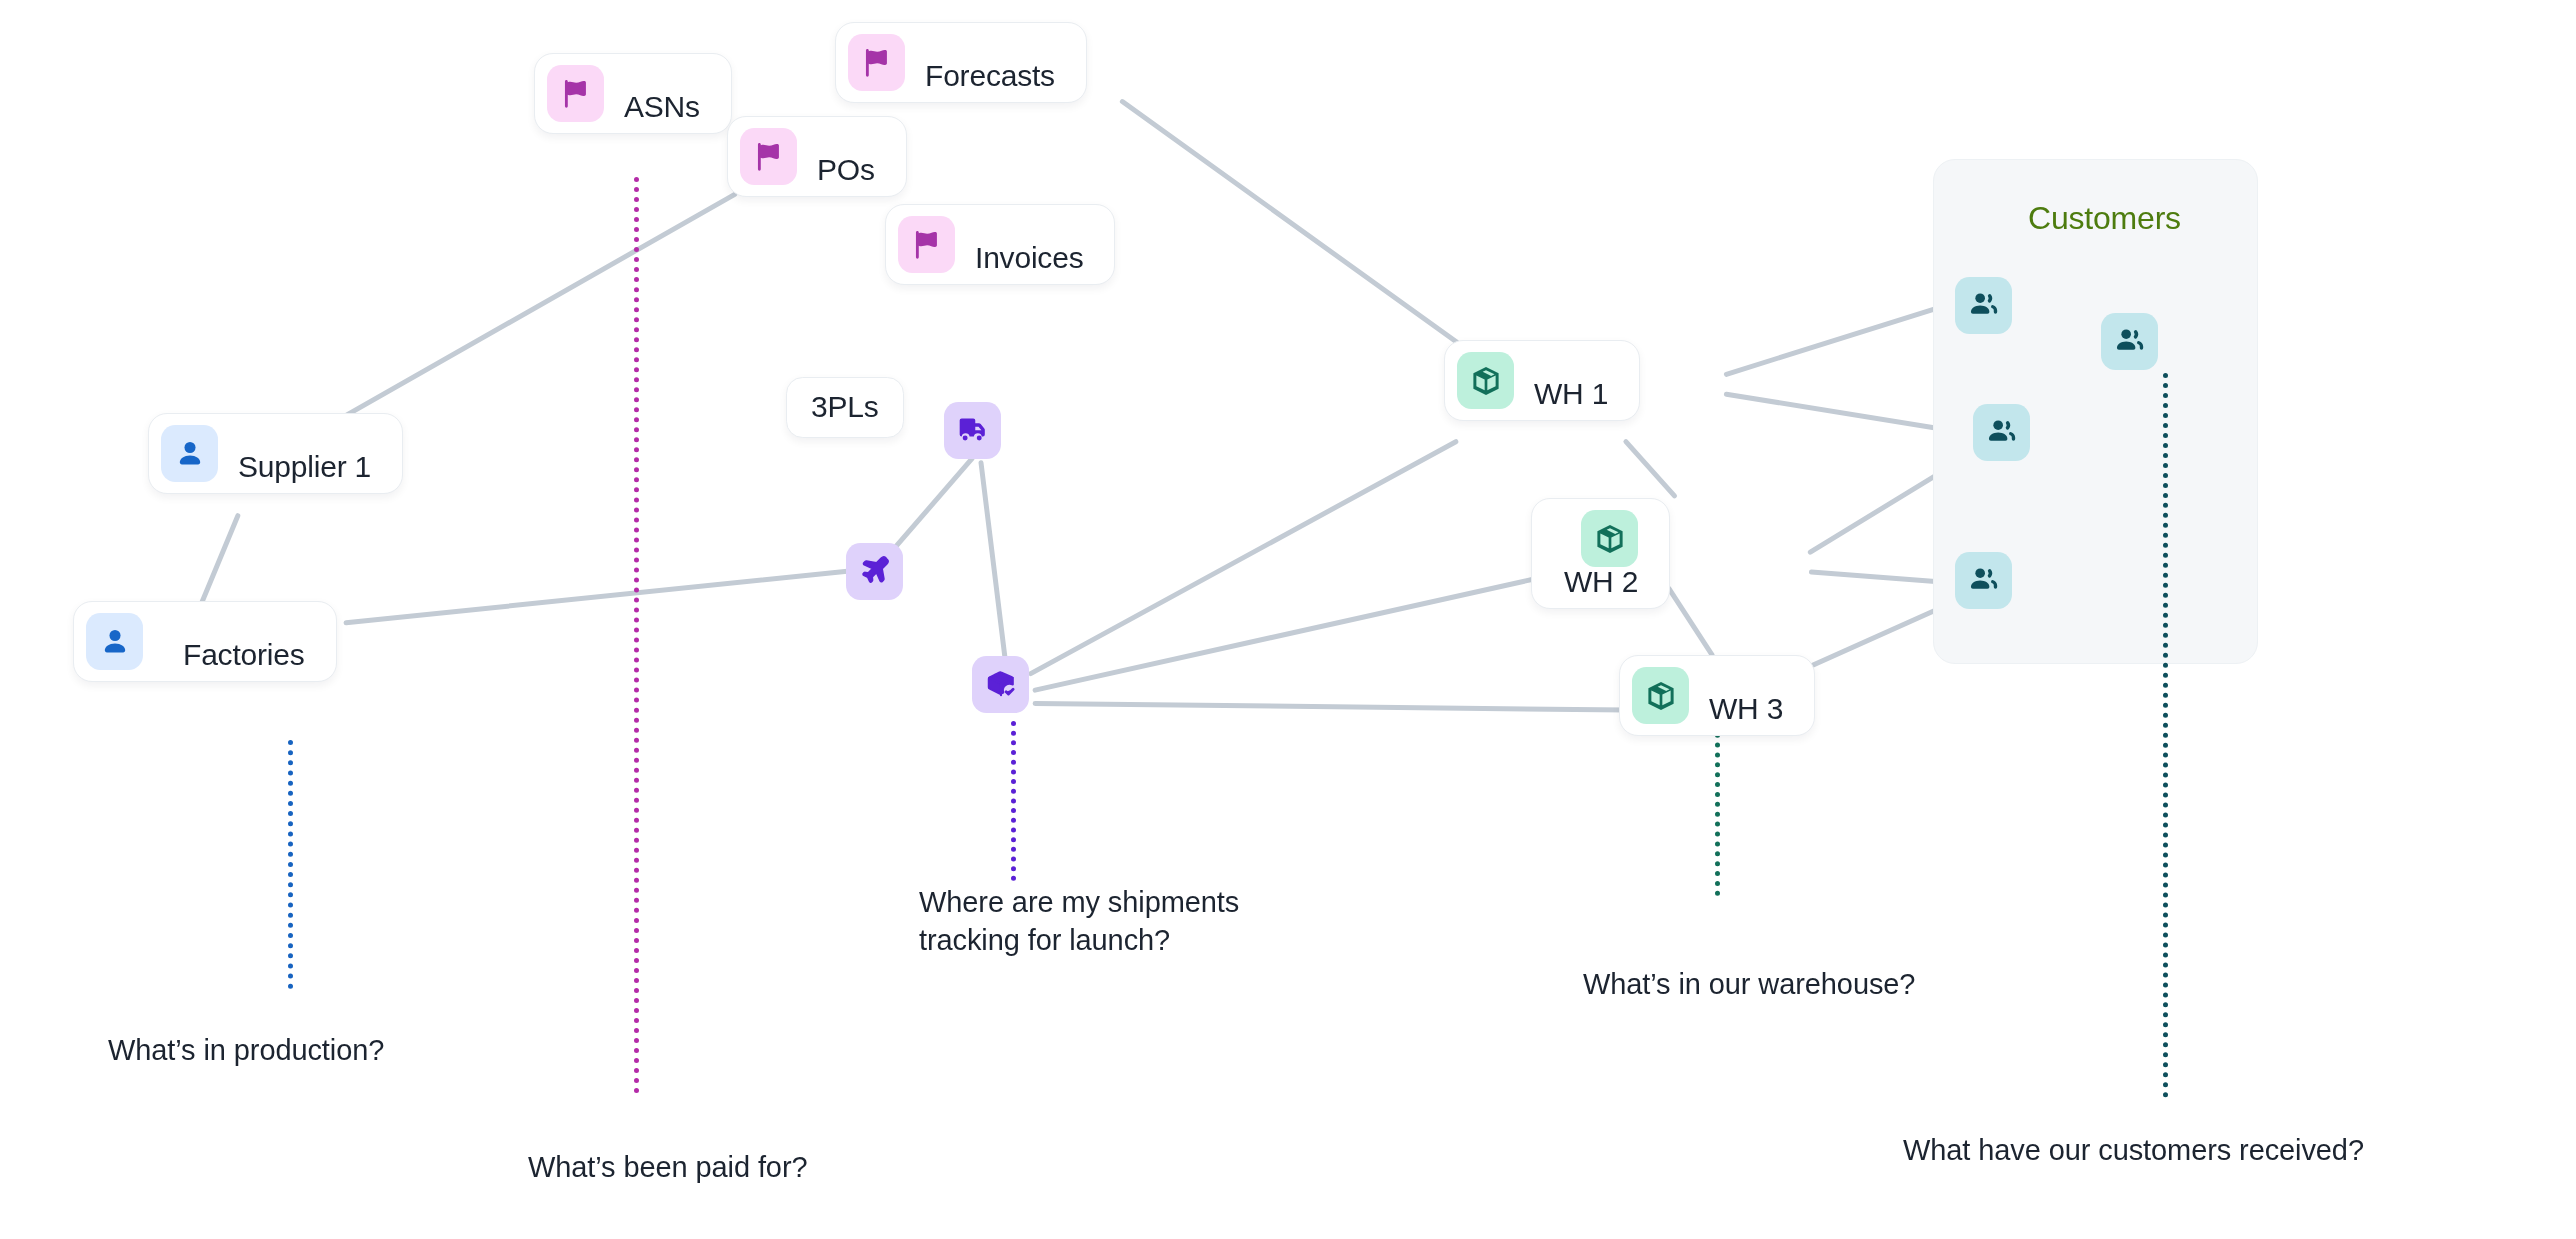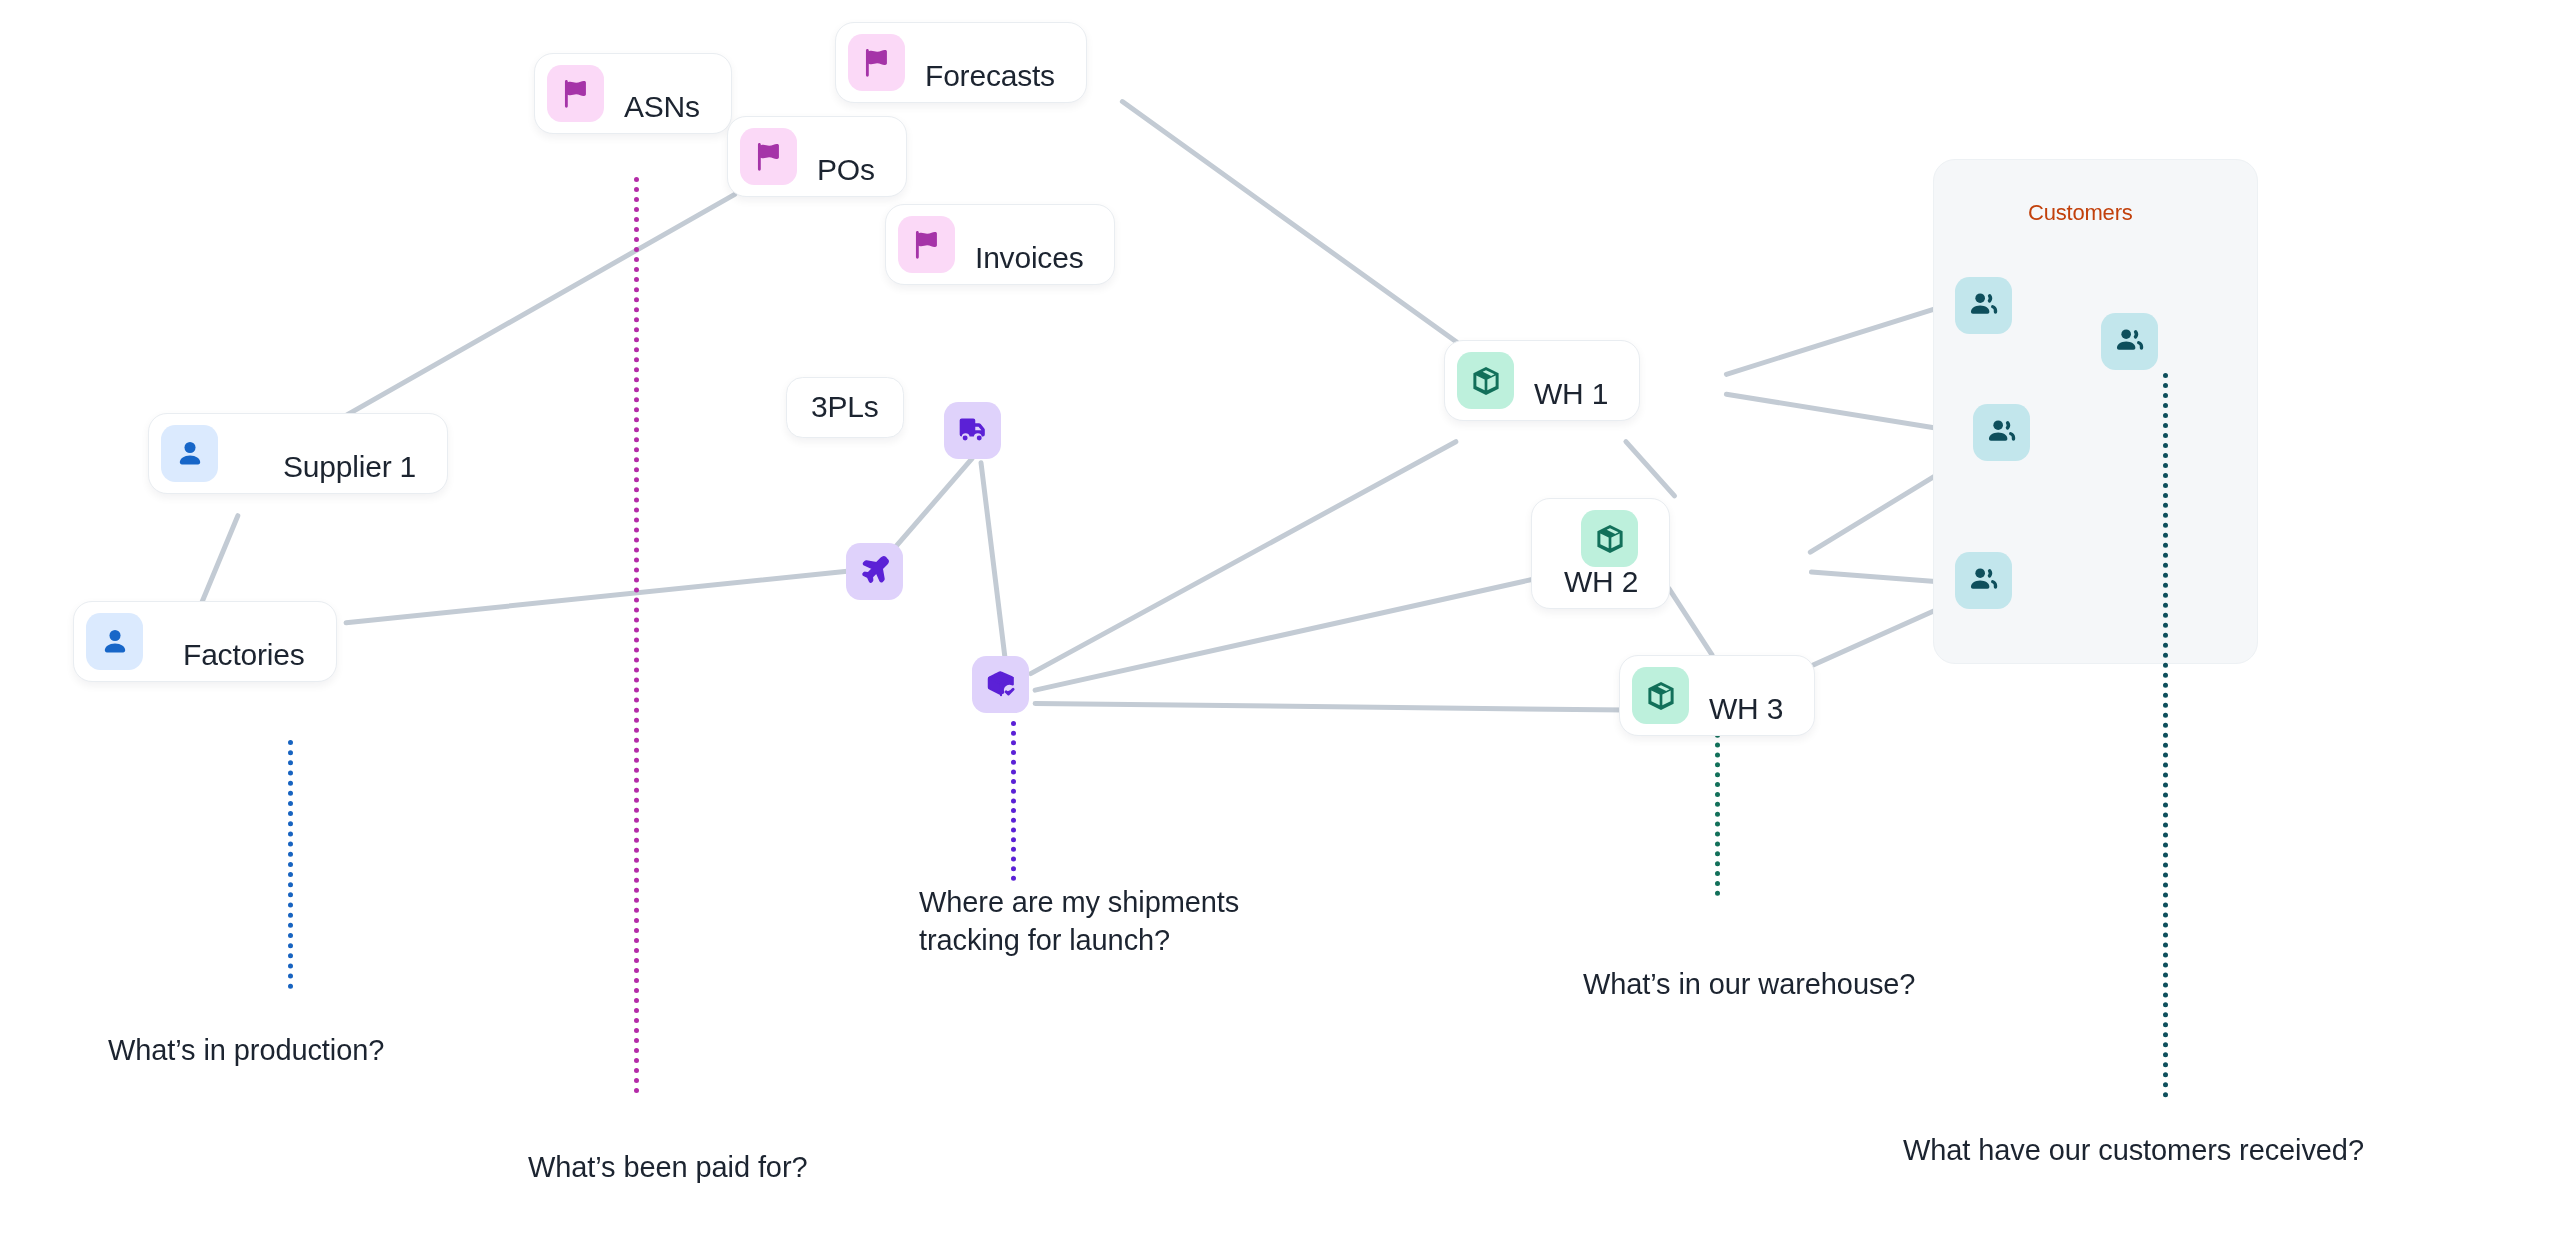--- a/index.html
+++ b/index.html
@@ -73,22 +73,22 @@
   
   .group-panel {
     position: absolute;
     background: #f5f7f9;
     border: 1.7px solid #edf1f4;
     border-radius: 22px;
     z-index: 2;
   }
   .group-title {
     position: absolute;
-    font-size: 22px;
-    color: #c2410c;
+    font-size: 32px;
+    color: #4d7c0f;
     letter-spacing: -0.2px;
     white-space: nowrap;
     z-index: 7;
   }
 
   
   .guide {
     position: absolute;
     width: 0;
     border-left: 5px dotted #1763c0;
@@ -160,21 +160,21 @@
         <span class="label">POs</span>
       </div>
       <div class="node" style="left: 885px; top: 204px;">
         <span class="badge doc">
           <svg width="34" height="34" viewBox="0 0 24 24" fill="#a534a8">
             <path d="M5.2 2.2c.55 0 1 .45 1 1v.55c2.2-1.0 4.1.35 5.9.35 1.1 0 2.1-.35 3.1-.75 1.0-.4 2.0-.8 3.0-.45.5.17.8.63.8 1.15v8.1c0 .5-.3.95-.78 1.12-1.1.4-2.15.0-3.2-.4-.95-.38-1.9-.7-2.92-.7-1.8 0-3.7 1.35-5.9.35v8.1a1 1 0 1 1-2 0V3.2c0-.55.45-1 1-1z"></path>
           </svg>
         </span>
         <span class="label">Invoices</span>
       </div>
-      <div class="node" style="left: 148px; top: 413px; gap: 45px;">
+      <div class="node" style="left: 148px; top: 413px;">
         <span class="badge person">
           <svg width="34" height="34" viewBox="0 0 24 24" fill="#1766c8">
             <circle cx="12" cy="7.4" r="3.9"></circle>
             <path d="M12 13c-4.1 0-7.2 2.2-7.2 4.9 0 .9.6 1.5 1.5 1.5h11.4c.9 0 1.5-.6 1.5-1.5C19.2 15.2 16.1 13 12 13z"></path>
           </svg>
         </span>
         <span class="label">Supplier 1</span>
       </div>
       <div class="node" style="left: 73px; top: 601px; gap: 20px;">
         <span class="badge person">

